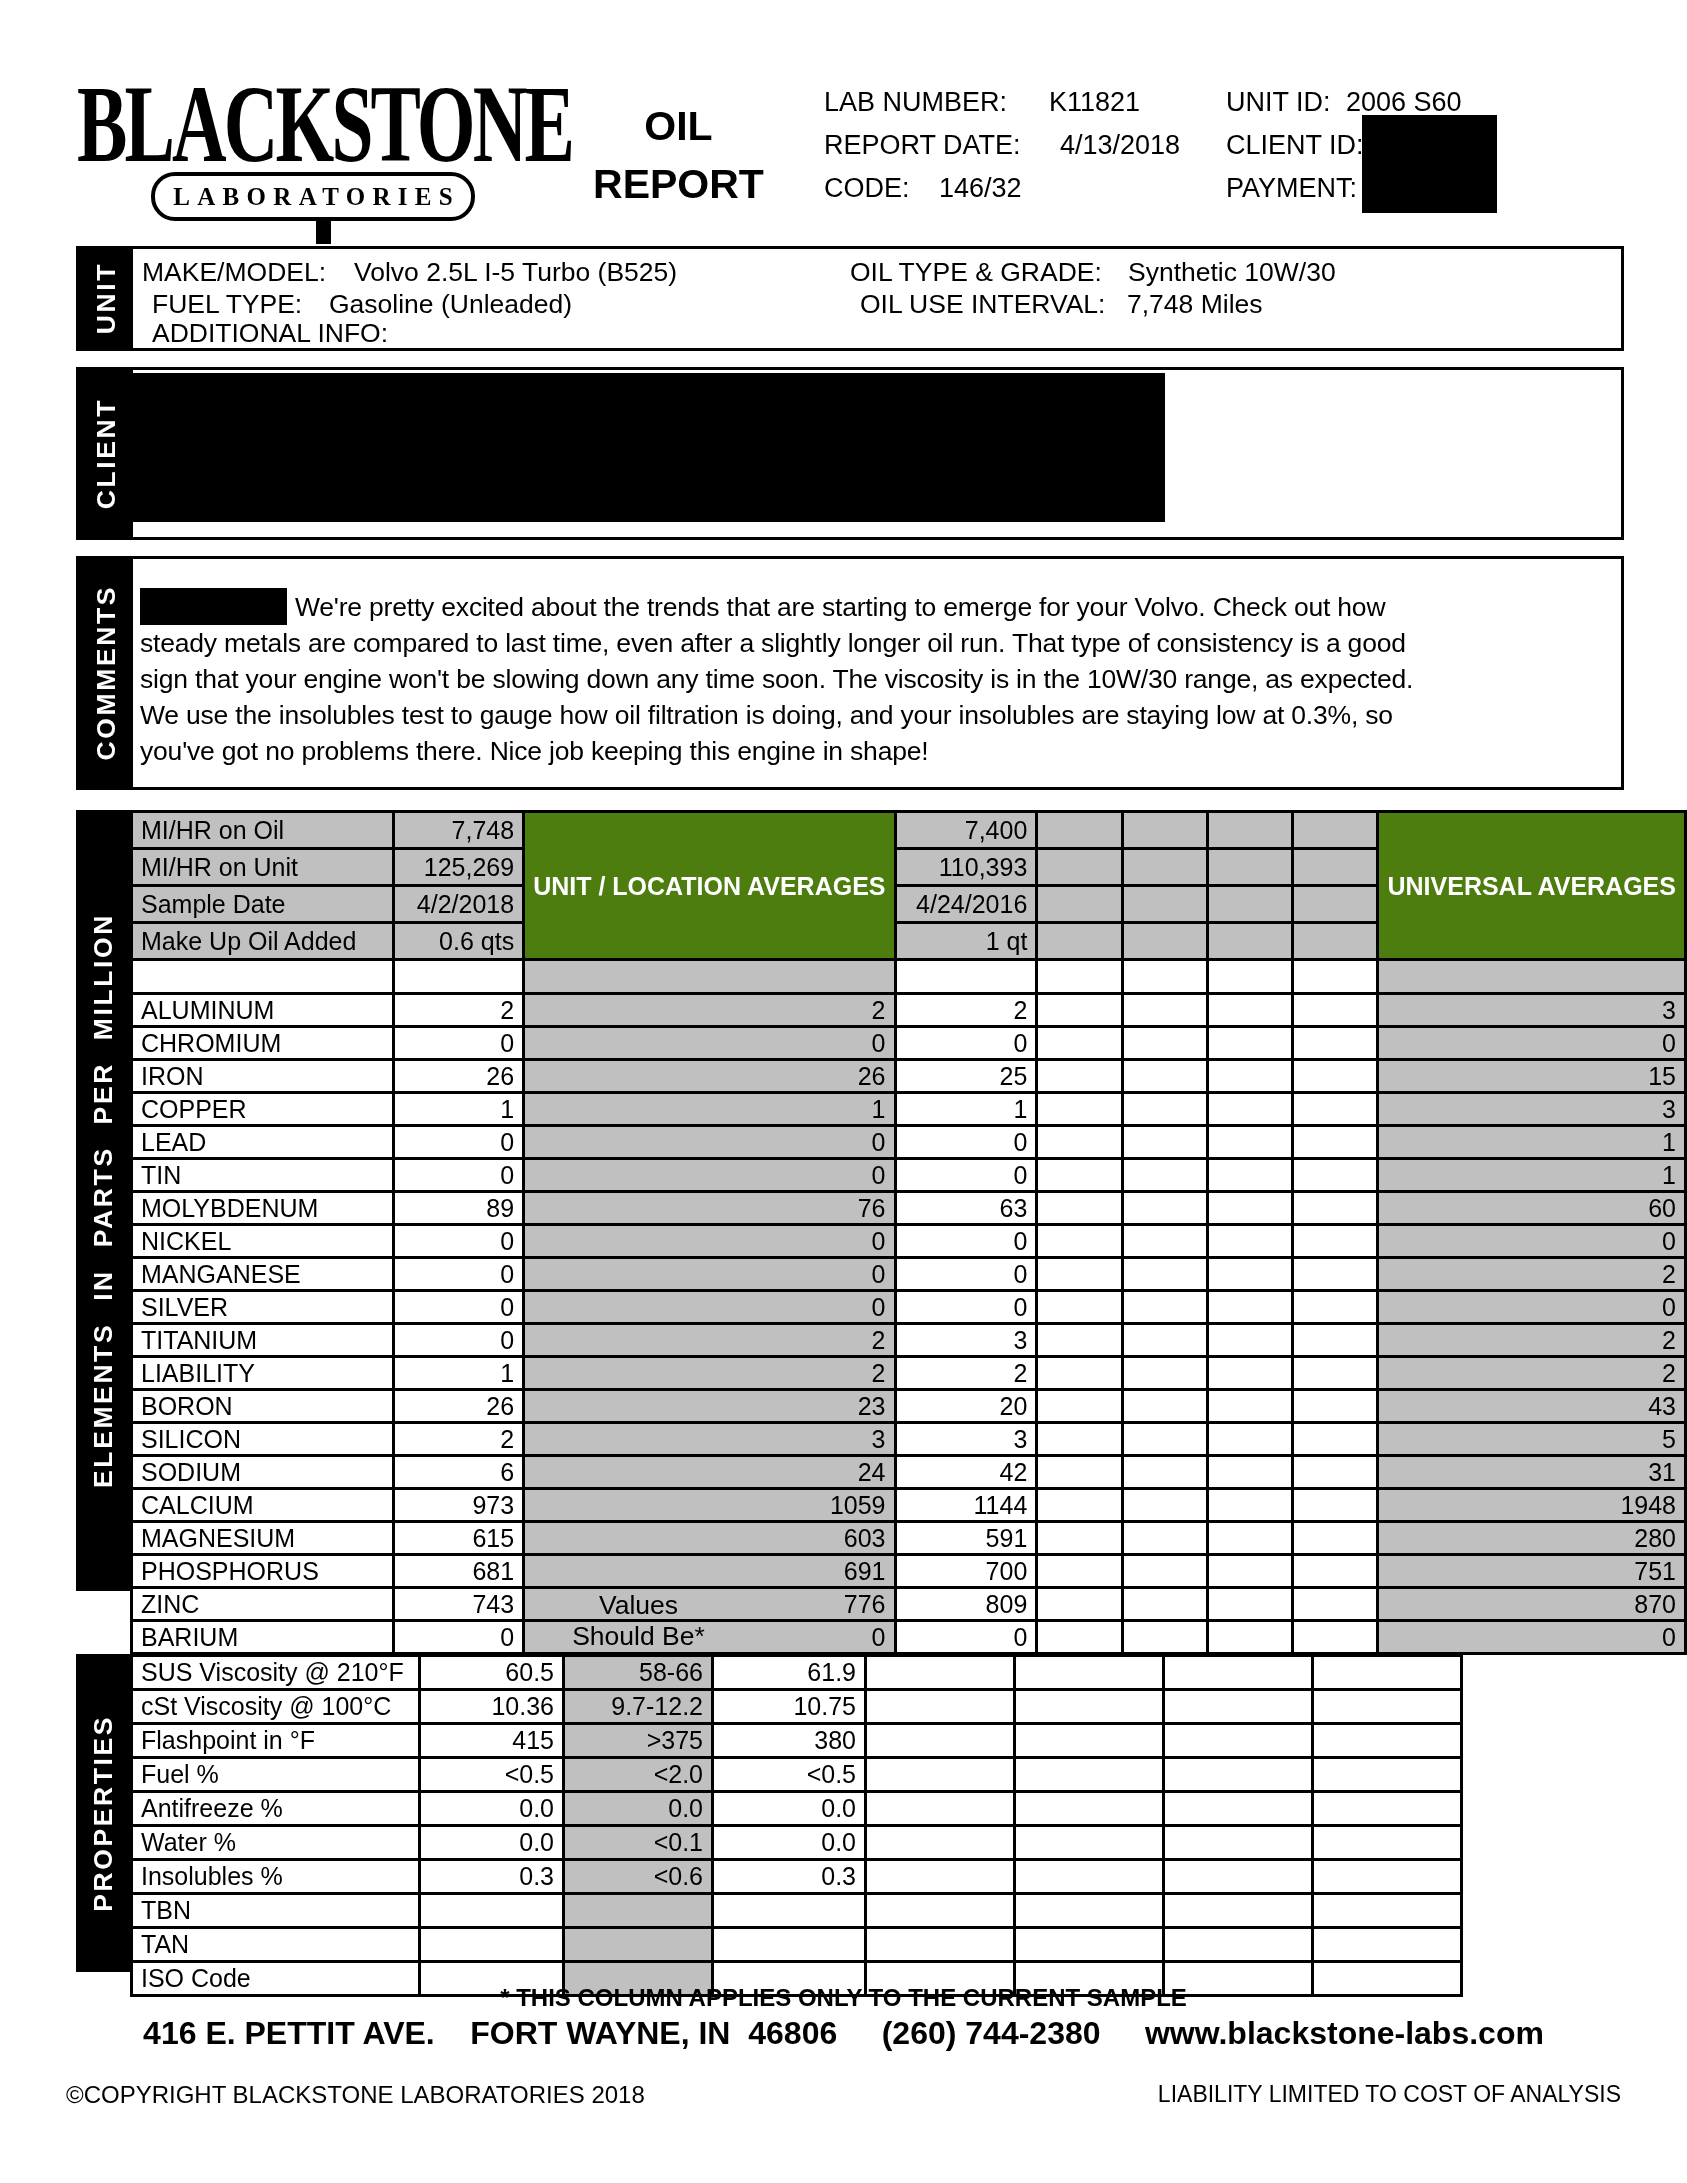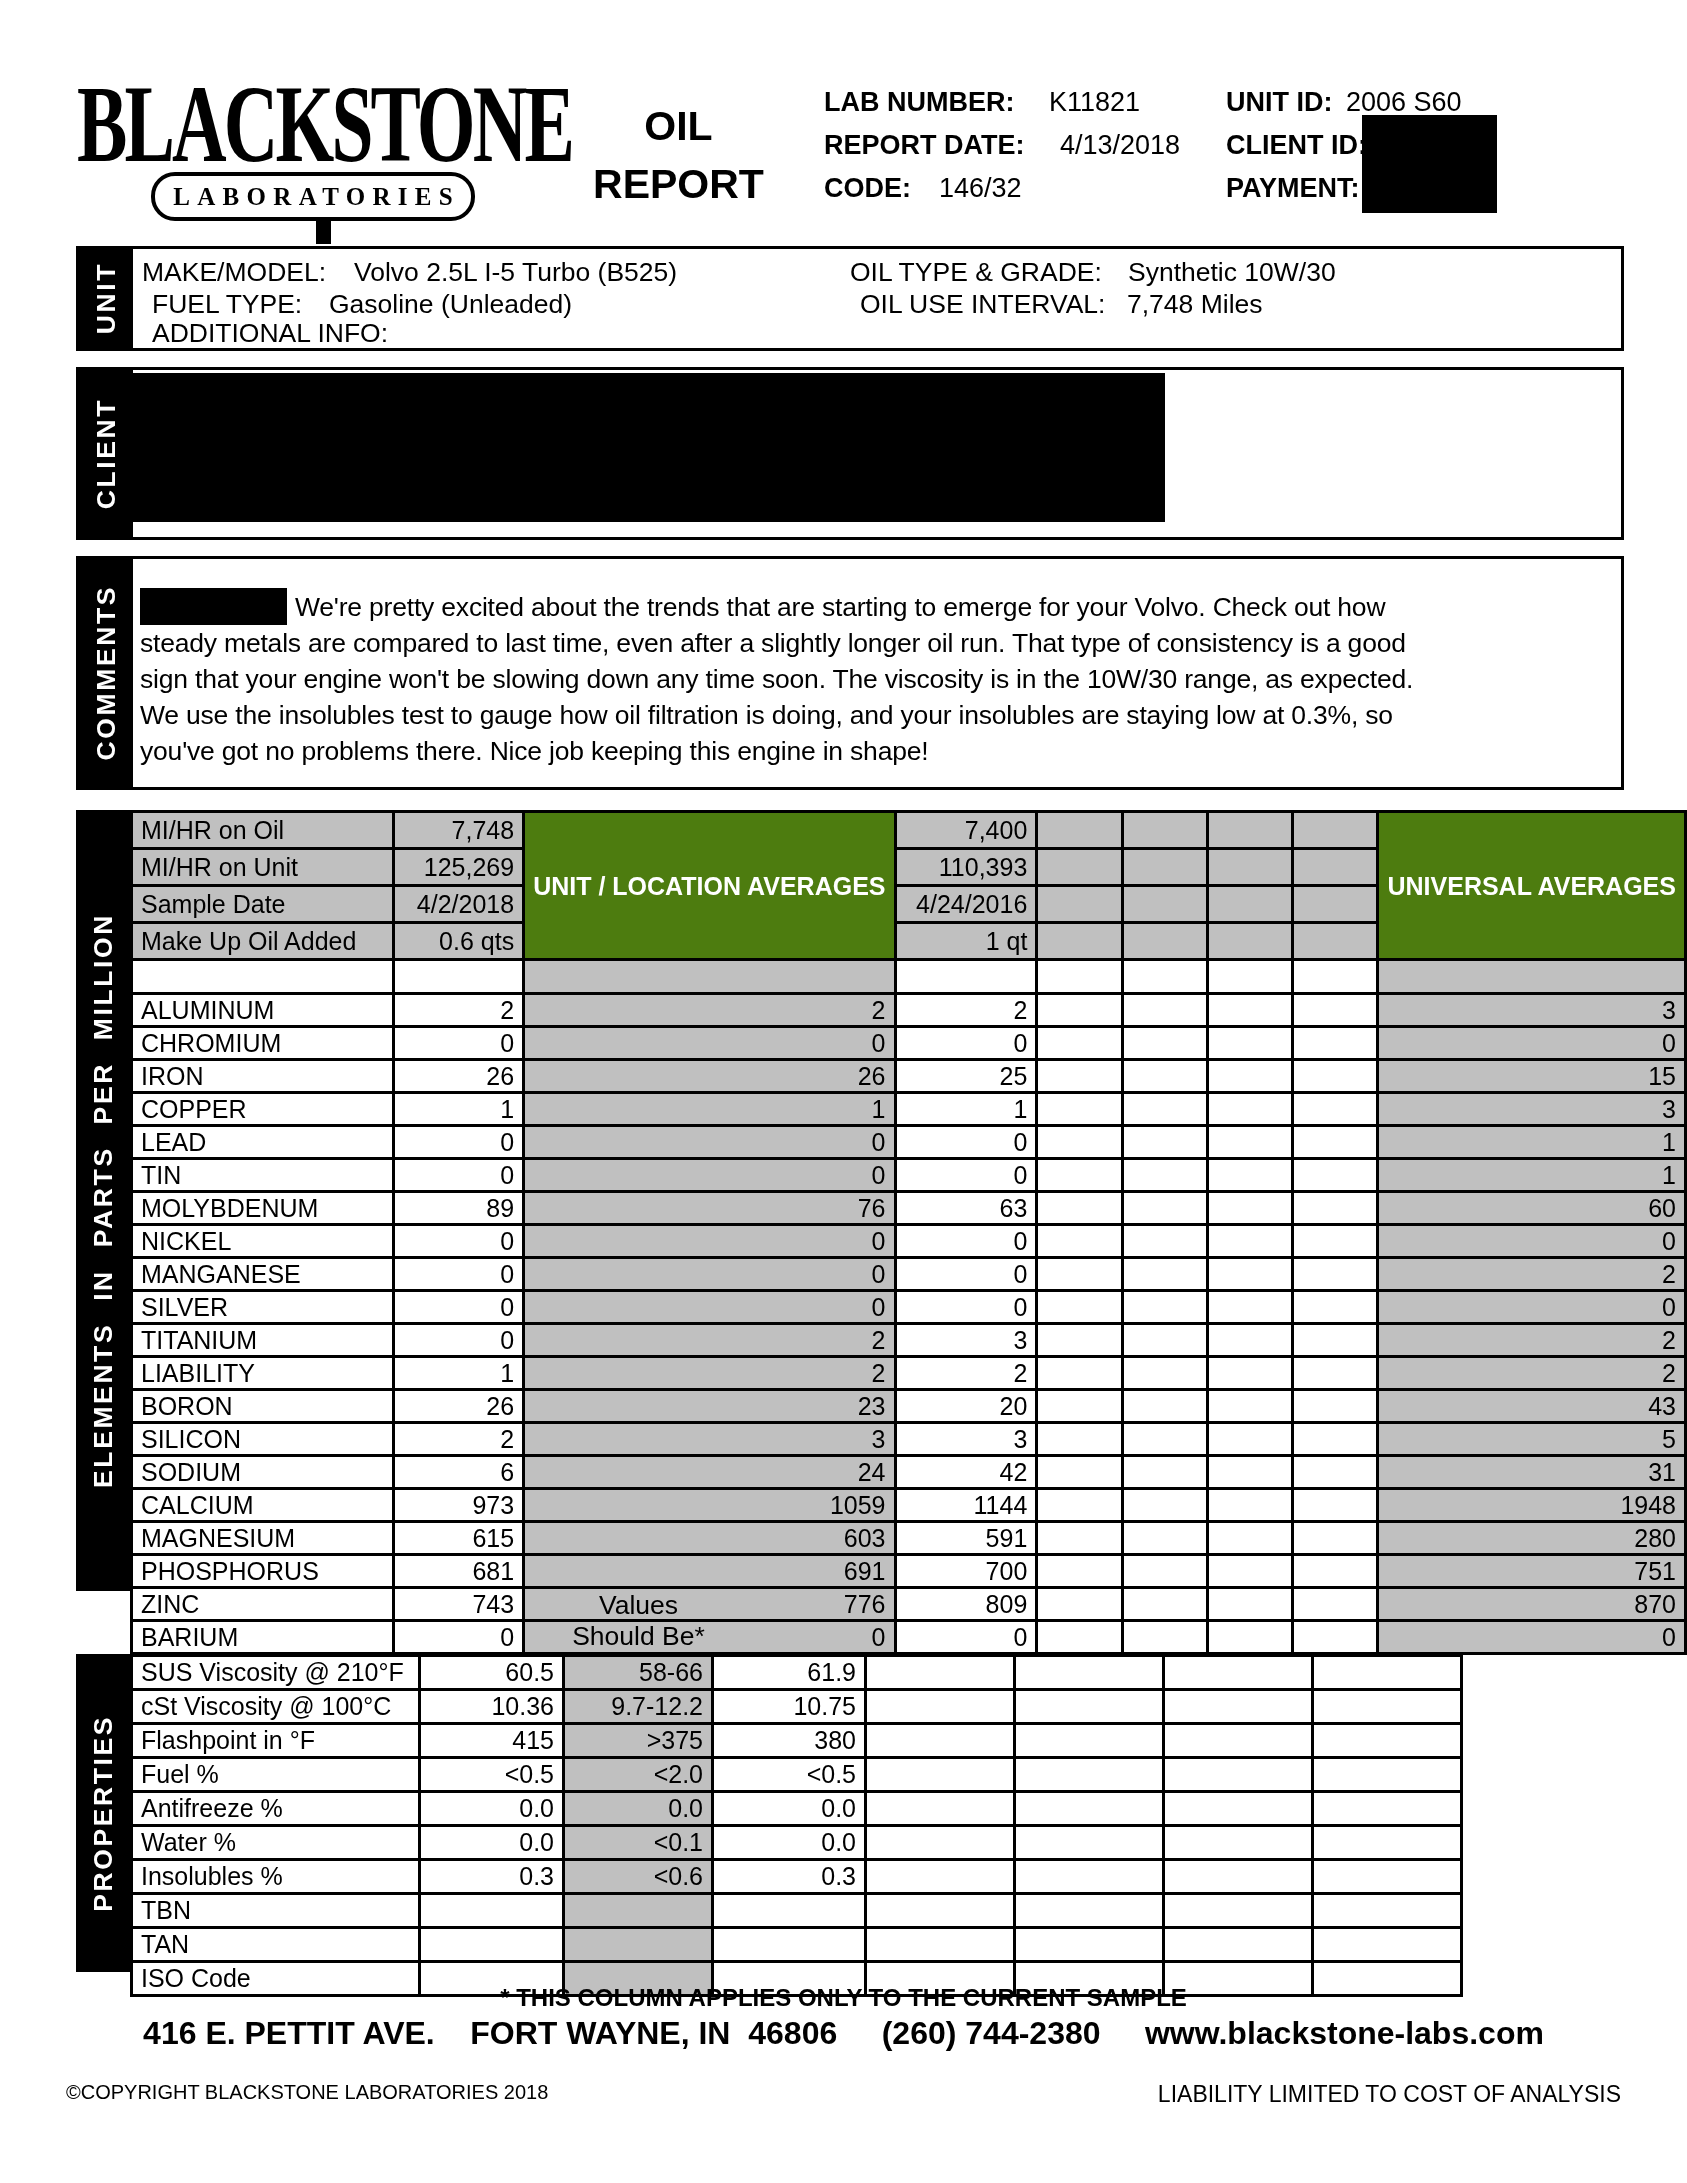--- a/index.html
+++ b/index.html
@@ -14,21 +14,21 @@
   .labsbox{position:absolute;left:151px;top:172px;width:316px;height:41px;border:4.6px solid #000;
            border-radius:24px;display:flex;align-items:center;justify-content:center;
            font-family:"Liberation Serif","DejaVu Serif",serif;font-weight:bold;font-size:25px;
            letter-spacing:7.3px;text-indent:7.3px;}
   .logotail{position:absolute;left:316px;top:217px;width:14.6px;height:26.5px;background:#000;}
   .oilreport{position:absolute;left:576px;top:97px;width:205px;text-align:center;
              font-weight:bold;font-size:41px;line-height:58px;}
 
   
   .hf{position:absolute;font-size:27px;white-space:nowrap;}
-  .hf b{font-weight:bold;}
+  .hf b{font-weight:normal;}
   .redact{position:absolute;background:#000;}
 
   
   .secbox{position:absolute;border:3.3px solid #000;background:#fff;}
   .sidebar{position:absolute;left:0;top:0;bottom:0;width:54px;background:#000;
            display:flex;align-items:center;justify-content:center;}
   .sidebar-abs{position:absolute;background:#000;display:flex;align-items:center;justify-content:center;}
   .vlabel{writing-mode:vertical-rl;transform:rotate(180deg);color:#fff;font-weight:bold;
           font-size:26.5px;letter-spacing:2.6px;word-spacing:12px;white-space:nowrap;}
   .secline{position:absolute;font-size:26.5px;white-space:nowrap;}
@@ -54,21 +54,21 @@
   tr.prow td{height:31px;}
 
   .shouldbe{position:absolute;left:564px;top:1590px;width:149px;text-align:center;
             font-size:26.5px;line-height:31px;}
 
   
   .footnote{position:absolute;left:0;top:1984px;width:1687px;text-align:center;
             font-weight:bold;font-size:24px;}
   .address{position:absolute;left:0;top:2015px;width:1687px;text-align:center;
            font-weight:bold;font-size:32px;white-space:pre;}
-  .copyright{position:absolute;left:66px;top:2081px;font-size:20px;}
+  .copyright{position:absolute;left:66px;top:2081px;font-size:24px;}
   .liability{position:absolute;right:66px;top:2081px;font-size:23px;}
 </style>
 </head>
 <body>
 
 <div class="page">
 
   <div class="brand">BLACKSTONE</div>
   <div class="labsbox">LABORATORIES</div>
   <div class="logotail"></div>

